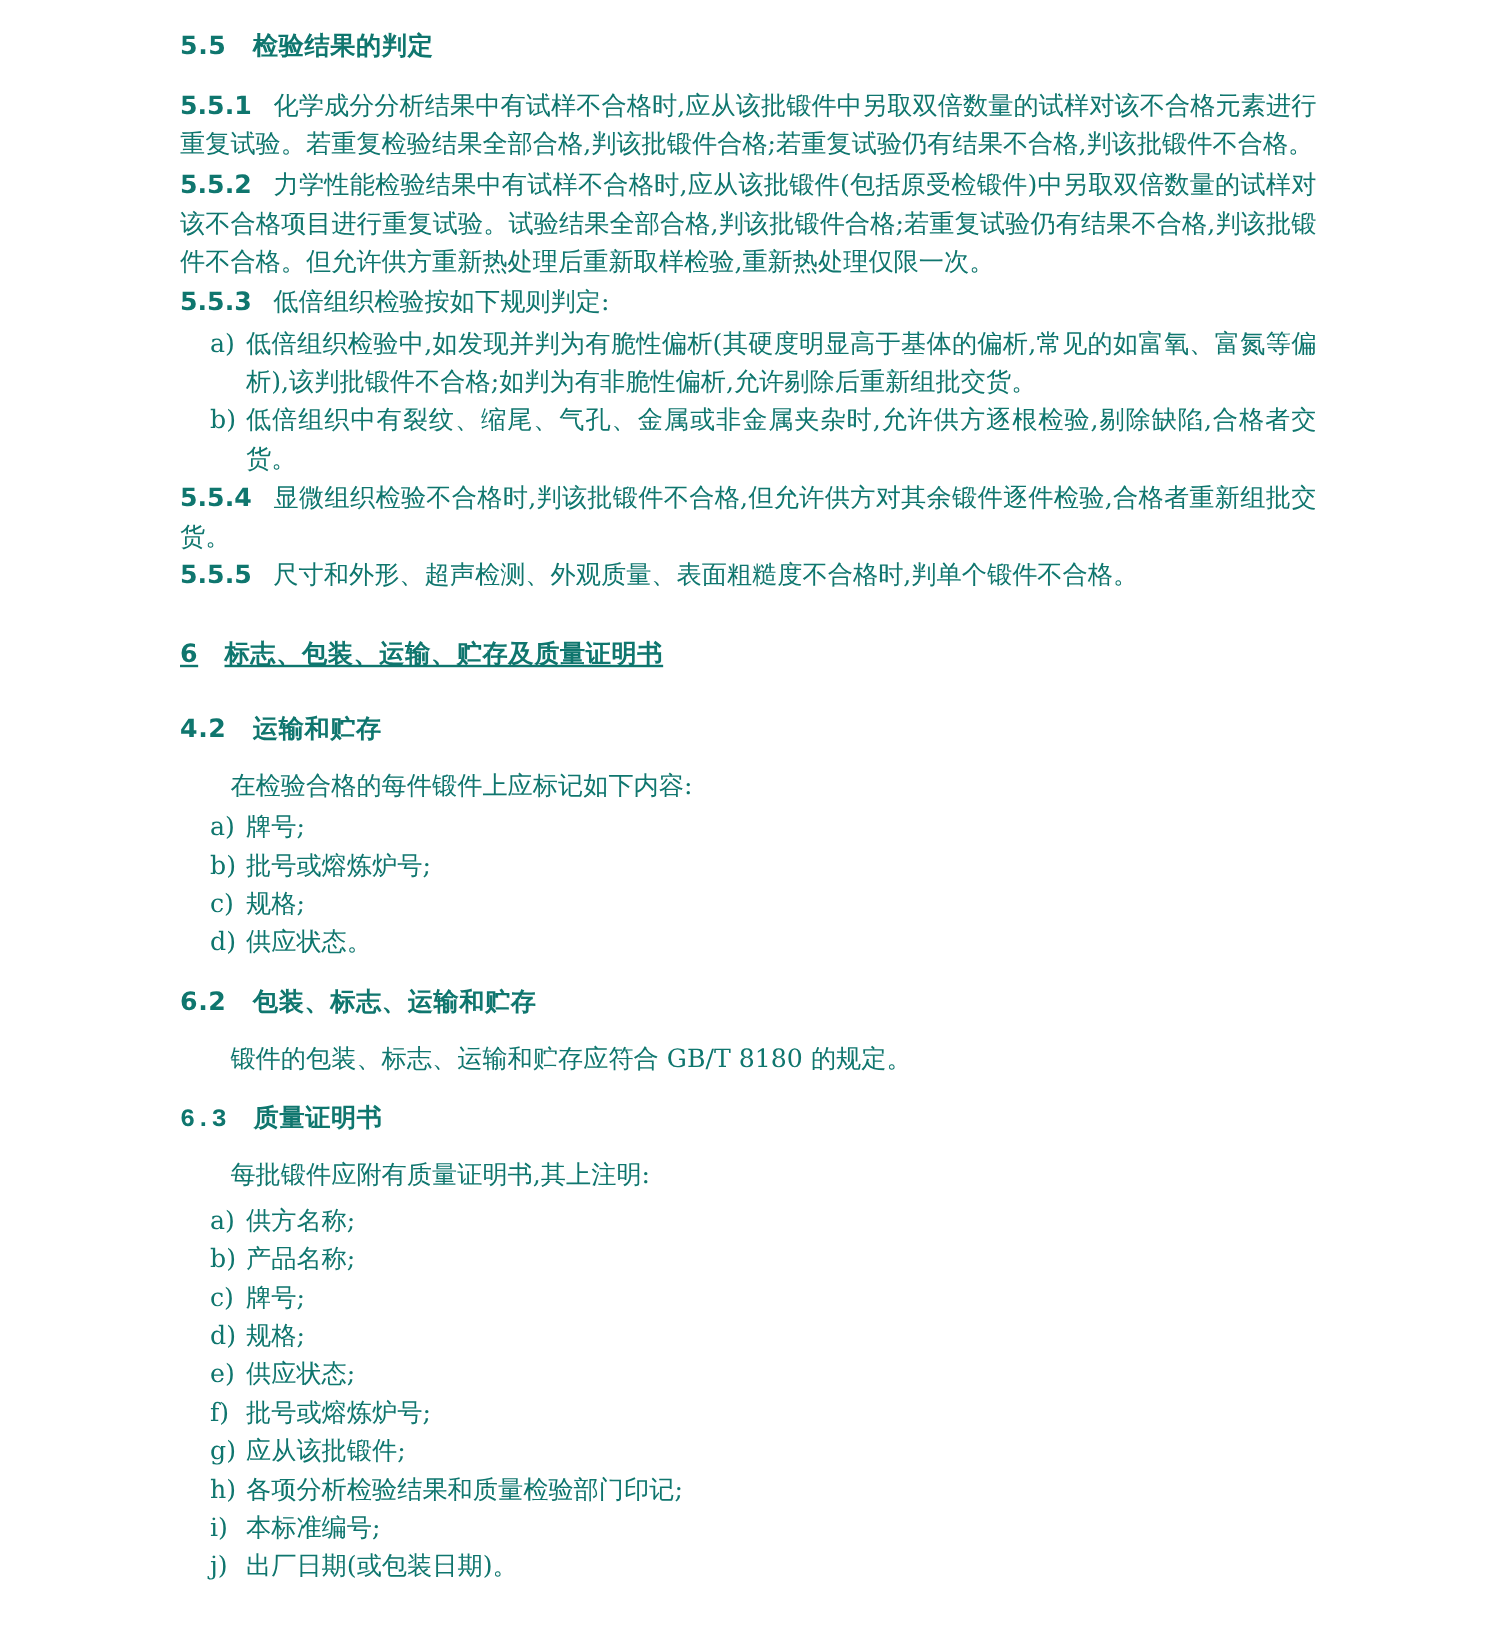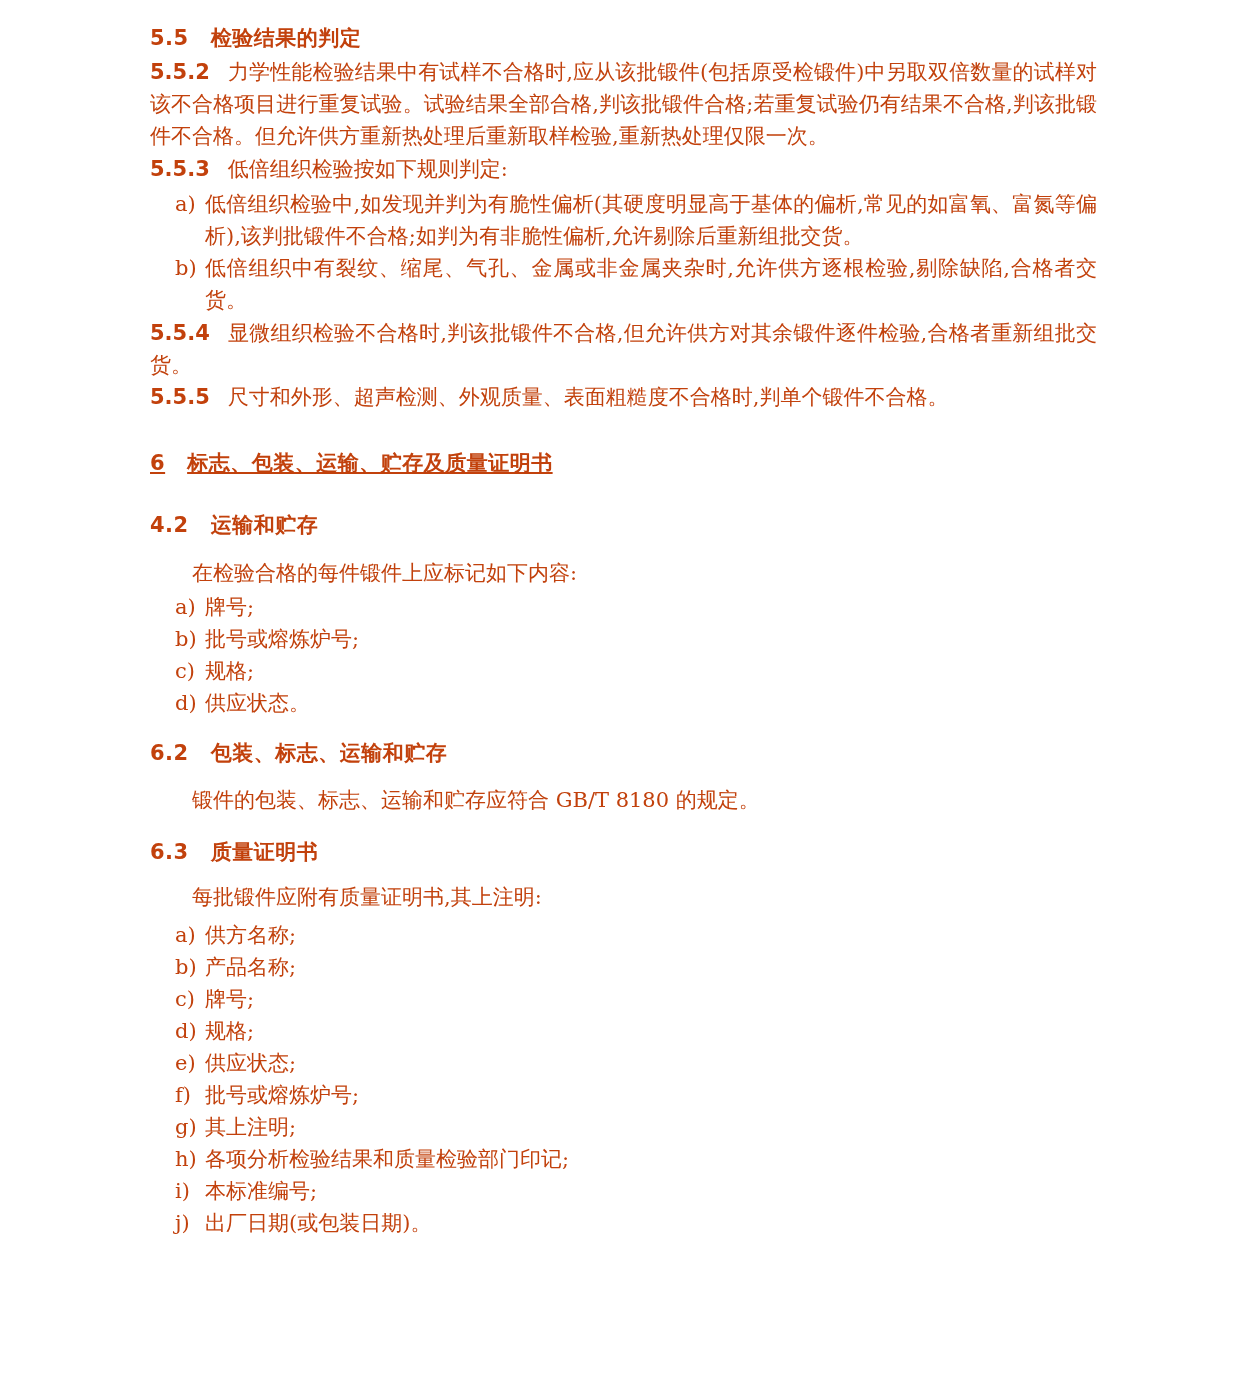--- a/index.html
+++ b/index.html
@@ -4,21 +4,21 @@
 <style>
   html, body { margin: 0; padding: 0; }
   body { background: #ffffff; }
 
   .page {
     position: relative;
     width: 1240px;
     height: 1375px;
     margin: 0 auto;
     background: #ffffff;
-    color: #c2410c;
+    color: #0f766e;
     box-sizing: border-box;
     padding: 22px 143px 0 150px;
     font-family: "DejaVu Serif", "Liberation Serif", serif;
     font-size: 21px;
     line-height: 32px;
     overflow: hidden;
   }
 
   
   .heading {
@@ -56,33 +56,36 @@
 
   
   .mt-2  { margin-top: 2px; }
   .mt-1  { margin-top: 1px; }
   .mt-3  { margin-top: 3px; }
   .mt-6  { margin-top: 6px; }
   .mt-13 { margin-top: 13px; }
   .mt-15 { margin-top: 15px; }
   .mt-16 { margin-top: 16px; }
   .mt-18 { margin-top: 18px; }
-  .mt-20 { margin-top: 20px; }
+  .mt-20 { margin-top: 20px; font-family: Liberation Mono, monospace; }
   .mt-30 { margin-top: 30px; }
   .mt-34 { margin-top: 34px; text-decoration: underline; }
 </style>
 </head>
 <body>
 
 <div class="page">
 
   <div class="heading">
     <span class="h-num">5.5</span><span>检验结果的判定</span>
   </div>
 
+  <div class="para mt-18">
+    <span class="clause-num">5.5.1</span><span>化学成分分析结果中有试样不合格时,应从该批锻件中另取双倍数量的试样对该不合格元素进行重复试验。若重复检验结果全部合格,判该批锻件合格;若重复试验仍有结果不合格,判该批锻件不合格。</span>
+  </div>
 
   <div class="para mt-2">
     <span class="clause-num">5.5.2</span><span>力学性能检验结果中有试样不合格时,应从该批锻件(包括原受检锻件)中另取双倍数量的试样对该不合格项目进行重复试验。试验结果全部合格,判该批锻件合格;若重复试验仍有结果不合格,判该批锻件不合格。但允许供方重新热处理后重新取样检验,重新热处理仅限一次。</span>
   </div>
 
   <div class="para mt-1">
     <span class="clause-num">5.5.3</span><span>低倍组织检验按如下规则判定:</span>
   </div>
 
   <div class="list-item mt-3">
@@ -160,21 +163,21 @@
   <div class="list-item">
     <span class="list-label">e)</span>
     <span class="list-text">供应状态;</span>
   </div>
   <div class="list-item">
     <span class="list-label">f)</span>
     <span class="list-text">批号或熔炼炉号;</span>
   </div>
   <div class="list-item">
     <span class="list-label">g)</span>
-    <span class="list-text">其上注明;</span>
+    <span class="list-text">应从该批锻件;</span>
   </div>
   <div class="list-item">
     <span class="list-label">h)</span>
     <span class="list-text">各项分析检验结果和质量检验部门印记;</span>
   </div>
   <div class="list-item">
     <span class="list-label">i)</span>
     <span class="list-text">本标准编号;</span>
   </div>
   <div class="list-item">

